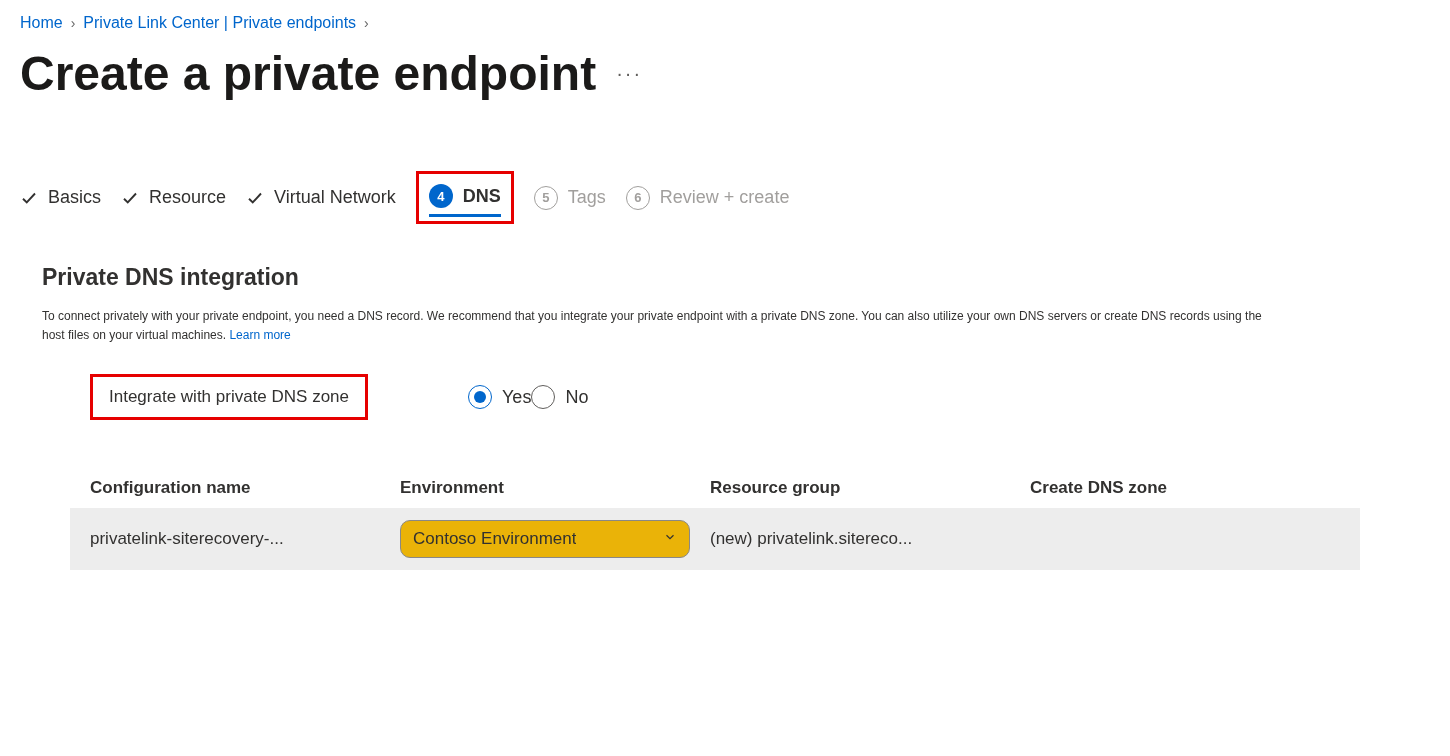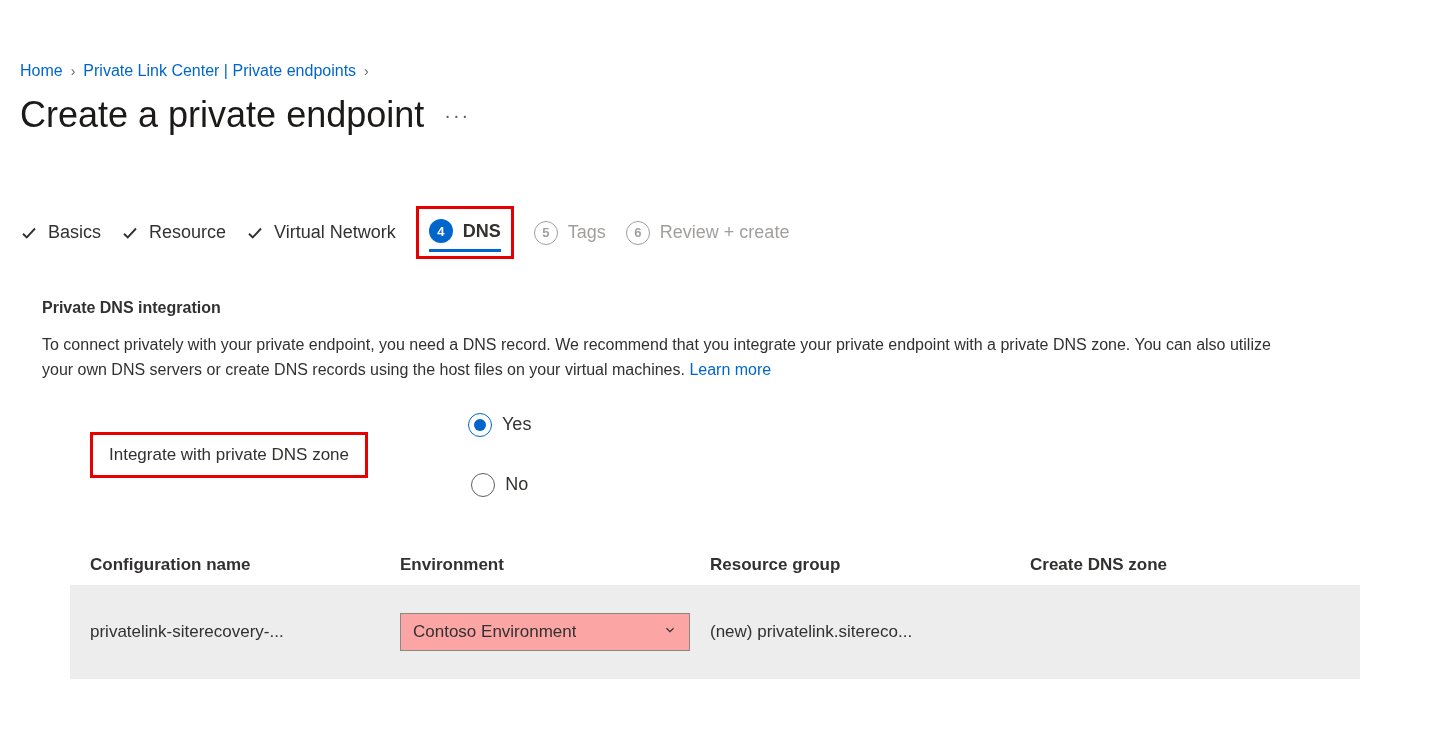--- a/index.html
+++ b/index.html
@@ -9,37 +9,36 @@
       color: #323130;
       background: #fff;
       padding: 14px 20px;
     }
     .breadcrumb {
       display: flex;
       align-items: center;
       gap: 8px;
       font-size: 16px;
       margin-bottom: 14px;
-      margin-top: 48px;
     }
     .breadcrumb a {
       color: #0066cc;
       text-decoration: none;
       cursor: pointer;
     }
     .chev { color: #666; font-size: 14px; }
     .title-row {
       display: flex;
       align-items: center;
       gap: 20px;
       margin-bottom: 70px;
     }
     .page-title {
-      font-size: 36px;
-      font-weight: 400;
+      font-size: 48px;
+      font-weight: 700;
       color: #1b1a19;
     }
     .ellipsis {
       font-size: 20px;
       letter-spacing: 2px;
       color: #605e5c;
       cursor: pointer;
     }
     .tabs {
       display: flex;
@@ -75,26 +74,26 @@
       background: #0066cc; color: #fff; border: none;
     }
     .tab.disabled .stepnum {
       border: 1.5px solid #a19f9d; color: #a19f9d;
     }
     .highlight-box {
       border: 3px solid #e60000;
       padding: 4px 10px;
     }
     .section-heading {
-      font-size: 16px;
+      font-size: 23px;
       font-weight: 600;
       margin: 0 0 16px 22px;
     }
     .section-desc {
-      font-size: 16px;
+      font-size: 12px;
       line-height: 1.55;
       max-width: 1230px;
       margin: 12px 0 30px 22px;
       color: #323130;
     }
     .section-desc a {
       color: #0066cc;
       text-decoration: none;
       cursor: pointer;
     }
@@ -105,23 +104,21 @@
       margin-left: 24px;
       margin-bottom: 48px;
       padding-left: 46px;
     }
     .form-label {
       font-size: 17px;
       color: #323130;
     }
     .radio-group {
       display: flex;
-      gap: 36px;
-      align-items: center;
-      flex-direction: column;
+      align-items: center;
     }
     .radio-option {
       display: flex;
       align-items: center;
       gap: 10px;
       font-size: 18px;
       cursor: pointer;
     }
     .radio-circle {
       width: 24px; height: 24px;
@@ -145,37 +142,37 @@
       display: grid;
       grid-template-columns: 310px 310px 320px 1fr;
       padding: 10px 20px;
       font-size: 17px;
       font-weight: 600;
     }
     .table-row {
       display: grid;
       grid-template-columns: 310px 310px 320px 1fr;
       align-items: center;
-      padding: 28px 20px;
+      padding: 12px 20px;
       background: #ededed;
       font-size: 17px;
     }
     .cell-text {
       white-space: nowrap;
       overflow: hidden;
       text-overflow: ellipsis;
       padding-right: 20px;
     }
     .dropdown {
       display: flex;
       align-items: center;
       justify-content: space-between;
-      background: #fca5a5;
+      background: #eab308;
       border: 1px solid #8a8886;
-      border-radius: 0;
+      border-radius: 10px;
       height: 38px;
       padding: 0 12px;
       font-size: 17px;
       cursor: pointer;
       max-width: 290px;
     }
     .dropdown .dd-val {
       white-space: nowrap; overflow: hidden; text-overflow: ellipsis;
     }
     .dd-chev { color: #323130; }

